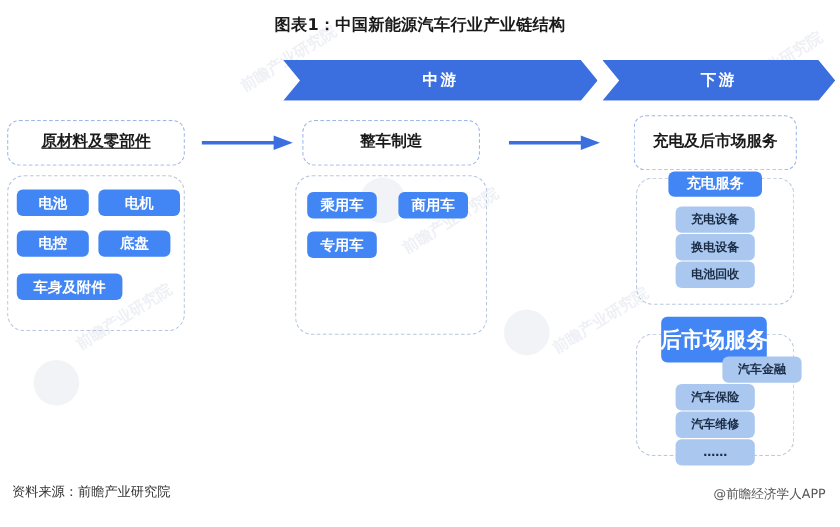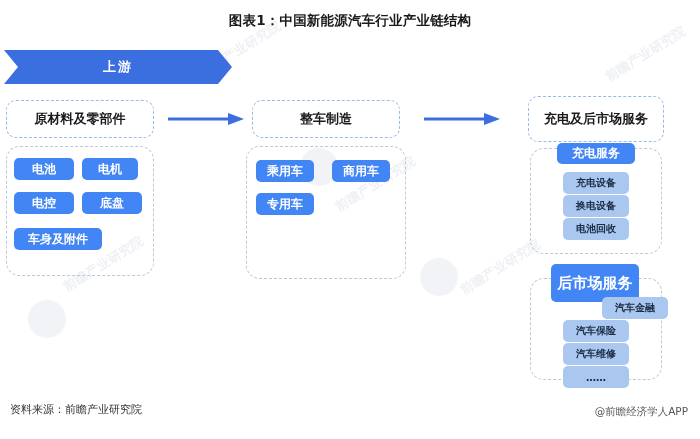--- a/index.html
+++ b/index.html
@@ -69,21 +69,21 @@
     display: flex;
     align-items: center;
     justify-content: center;
     text-align: center;
     font-size: 13px;
     font-weight: bold;
     color: #1a1a1a;
     line-height: 1.35;
     padding: 2px 6px;
   }
-  .hdr-up   { left: 6px;   top: 100px; width: 148px; height: 38px; }
+  .hdr-up   { left: 6px;   top: 100px; width: 148px; height: 38px; text-decoration: underline; }
   .hdr-mid  { left: 252px; top: 100px; width: 148px; height: 38px; }
   .hdr-down { left: 528px; top: 96px;  width: 136px; height: 46px; }
 
   
   .grp {
     position: absolute;
     border: 1px dashed #b9c8dd;
     border-radius: 14px;
     background: transparent;
   }
@@ -107,38 +107,38 @@
     white-space: nowrap;
   }
   .pill-lt {
     background: #a9c7ef;
     color: #1b2c44;
     font-size: 10px;
   }
 
   
   .u0 { left: 14px;  top: 158px; width: 60px; }
-  .u1 { left: 82px;  top: 158px; width: 56px; }
+  .u1 { left: 82px;  top: 158px; width: 68px; }
   .u2 { left: 14px;  top: 192px; width: 60px; }
   .u3 { left: 82px;  top: 192px; width: 60px; }
   .u4 { left: 14px;  top: 228px; width: 88px; }
 
   
   .m0 { left: 256px; top: 160px; width: 58px; }
   .m1 { left: 332px; top: 160px; width: 58px; }
   .m2 { left: 256px; top: 193px; width: 58px; }
 
   
   .d-head1 { left: 557px; top: 143px; width: 78px; height: 21px; }
   .d10 { left: 563px; top: 172px; width: 66px; }
   .d11 { left: 563px; top: 195px; width: 66px; }
   .d12 { left: 563px; top: 218px; width: 66px; }
 
   
-  .d-head2 { left: 551px; top: 264px; width: 88px; height: 38px; font-size: 15px; }
+  .d-head2 { left: 551px; top: 264px; width: 88px; height: 38px; font-size: 18px; }
   .d20 { left: 563px; top: 297px; width: 66px; margin-left: 39px; }
   .d21 { left: 563px; top: 320px; width: 66px; }
   .d22 { left: 563px; top: 343px; width: 66px; }
   .d23 { left: 563px; top: 366px; width: 66px; }
 
   
   .arrow { position: absolute; }
   .arrow-1 { left: 168px; top: 111px; }
   .arrow-2 { left: 424px; top: 111px; }
 
@@ -193,21 +193,22 @@
 <div class="wm wm1">前瞻产业研究院</div>
 <div class="wm wm2">前瞻产业研究院</div>
 <div class="wm wm3">前瞻产业研究院</div>
 <div class="wm wm4">前瞻产业研究院</div>
 <div class="wm wm5">前瞻产业研究院</div>
 <div class="wm-logo wmL1"></div>
 <div class="wm-logo wmL2"></div>
 <div class="wm-logo wmL3"></div>
 
 <div class="banner-row">
-  <div class="chev chev-up">上游</div>
+  <div class="chev chev-mid">中游</div>
+  <div class="chev chev-down">下游</div>
 </div>
 
 <div class="hdr hdr-up">原材料及零部件</div>
 <div class="hdr hdr-mid">整车制造</div>
 <div class="hdr hdr-down">充电及后市场服务</div>
 
 <div class="arrow arrow-1">
   <svg width="76" height="14" viewBox="0 0 76 14">
     <line x1="0" y1="7" x2="62" y2="7" stroke="#3b6fe0" stroke-width="3"></line>
     <polygon points="60,1 76,7 60,13" fill="#3b6fe0"></polygon>

